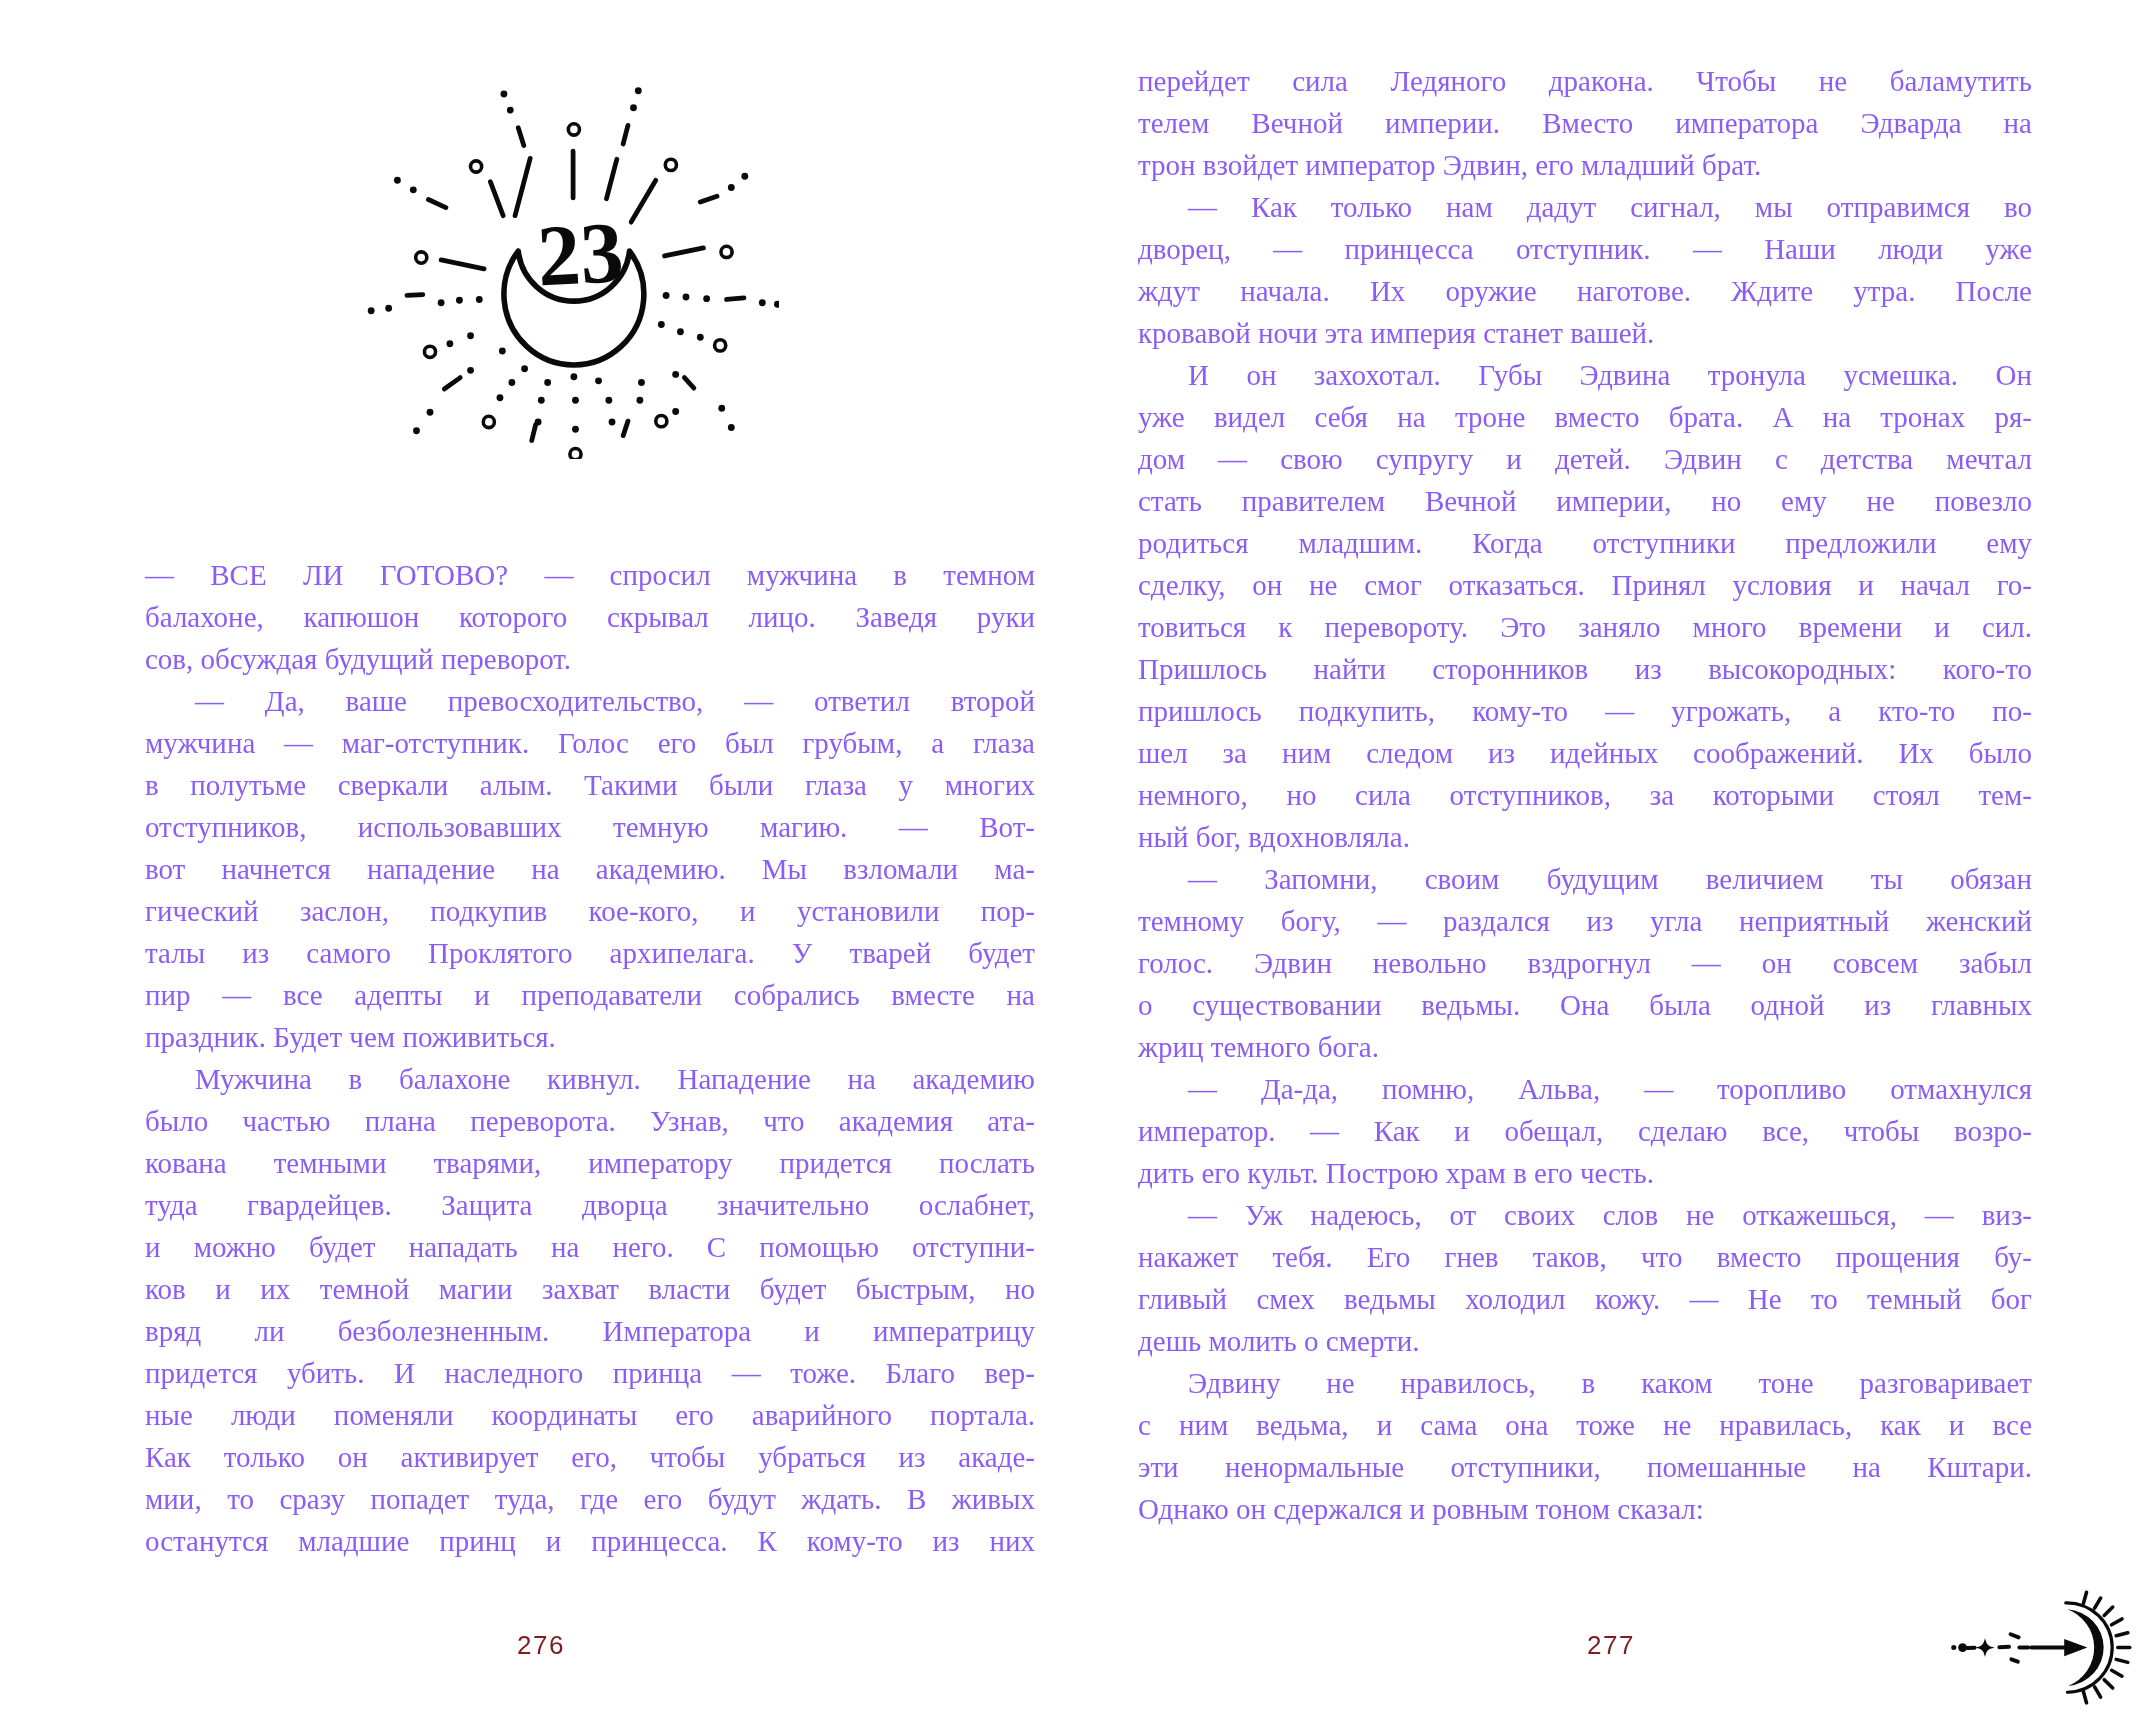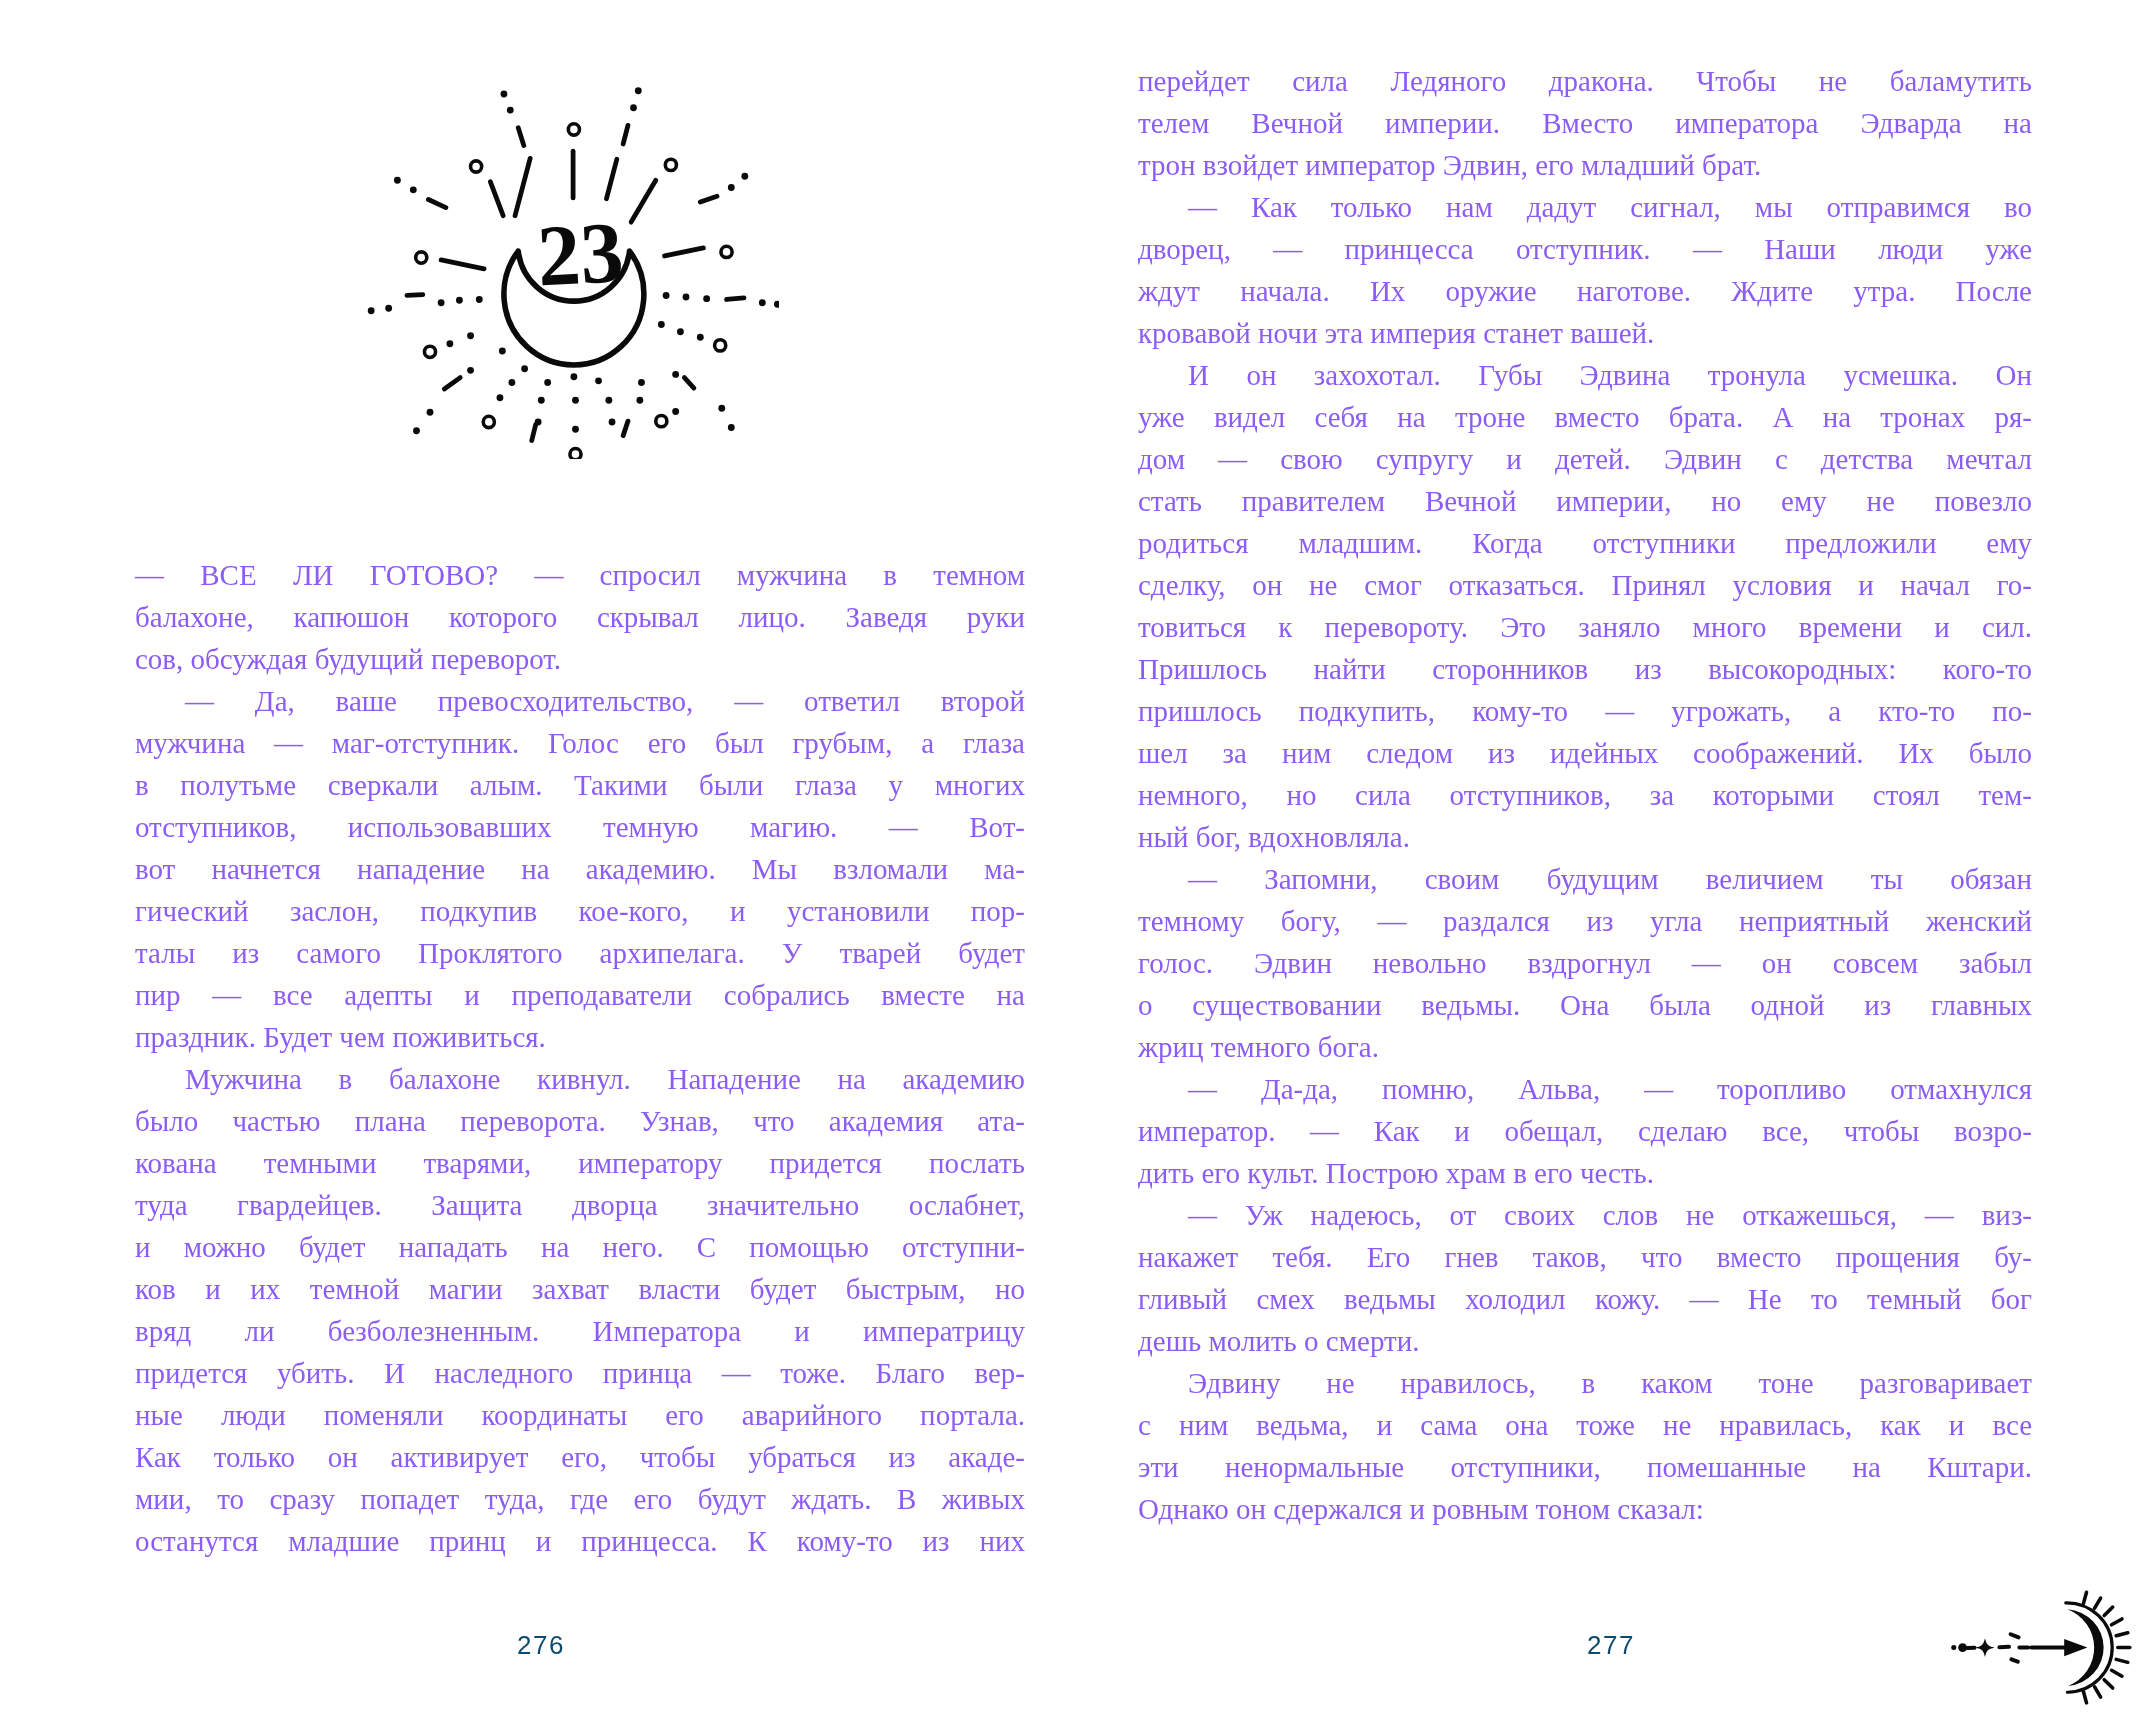--- a/index.html
+++ b/index.html
@@ -6,33 +6,33 @@
   body{
     width:2151px;height:1720px;position:relative;background:#ffffff;
     font-family:"Liberation Serif", serif;color:#111;
     overflow:hidden;
   }
   .page-text{
     position:absolute;
     font-size:29px;line-height:42px;
     color:#8b5cf6;
   }
-  .page-text-left{left:135px;top:554px;width:890px;}
+  .page-text-left{left:145px;top:554px;width:890px;}
   .page-text-right{left:1138px;top:60px;width:894px;}
   .bline{
     text-align:justify;
     text-align-last:justify;
     white-space:normal;
   }
   .bline.last{text-align-last:left;}
   .bline.ind{padding-left:50px;}
   .pagenum{
     position:absolute;top:1630px;width:146px;
     font-family:"Liberation Sans", sans-serif;
-    font-size:26px;font-weight:400;color:#0c4a6e;
+    font-size:26px;font-weight:400;color:#7f1d1d;
     text-align:center;letter-spacing:1.5px;
   }
   .pagenum-left{left:468px;}
   .pagenum-right{left:1538px;}
   .chapter-ornament{
     position:absolute;left:302px;top:40px;width:477px;height:419px;
   }
   .footer-ornament{
     position:absolute;left:1897px;top:1588px;width:240px;height:127px;
   }

